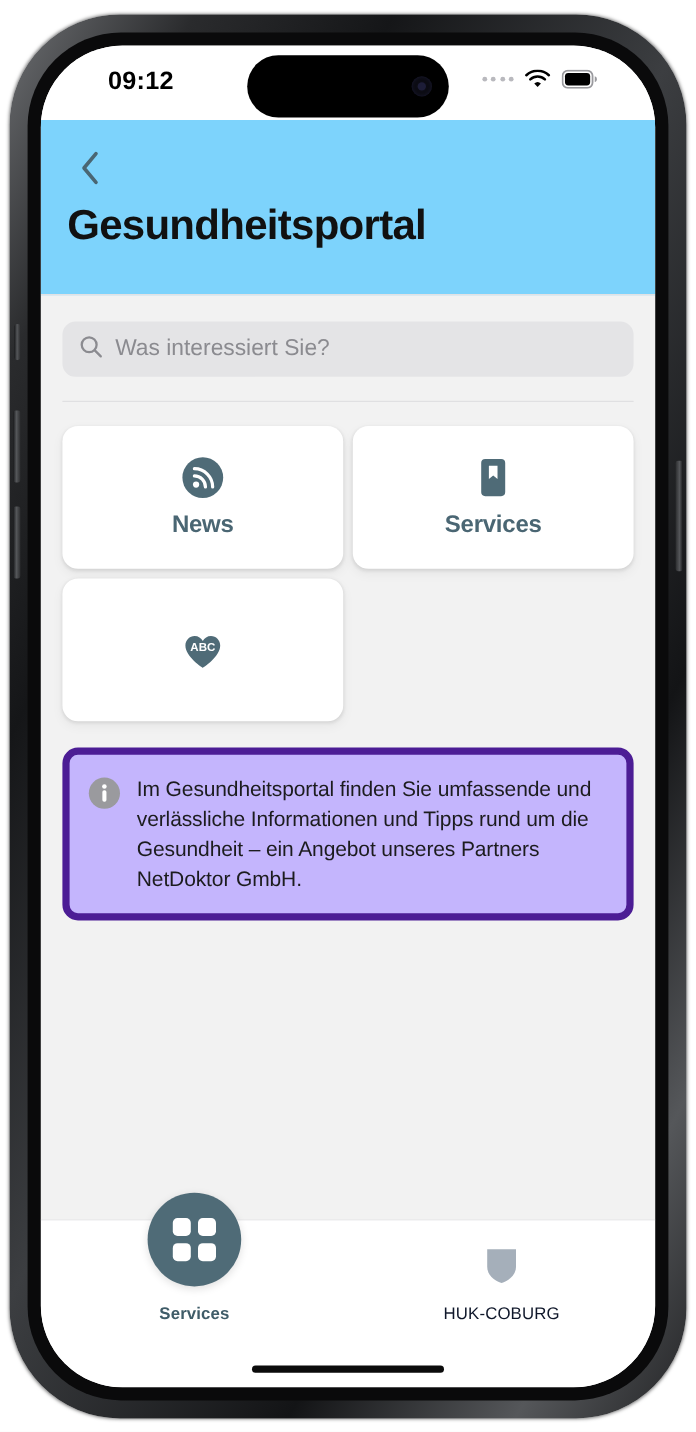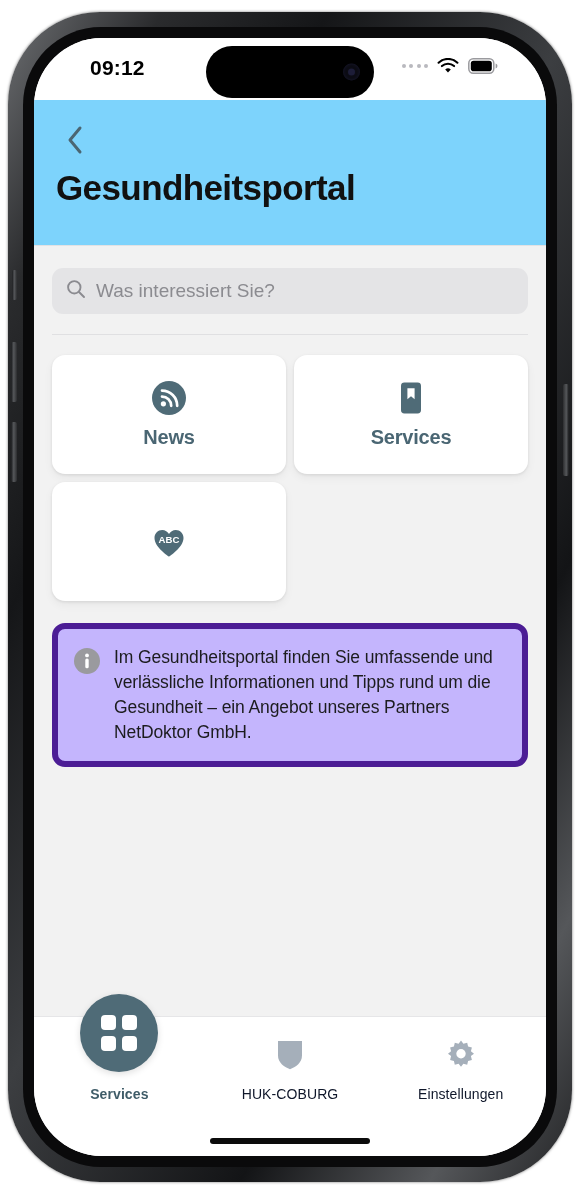--- a/index.html
+++ b/index.html
@@ -338,27 +338,18 @@
 
         <div class="tab inactive">
           <div class="tab-icon-slot">
             <svg width="30" height="34" viewBox="0 0 30 34">
               <path d="M3 3h24v14.6c0 7.4-6.6 11.8-12 13.6C9.6 29.4 3 25 3 17.6z" fill="#a5afba"></path>
             </svg>
           </div>
           <span class="tab-label">HUK-COBURG</span>
         </div>
 
-        <div class="tab inactive">
-          <div class="tab-icon-slot">
-            <svg width="34" height="34" viewBox="0 0 34 34">
-              <path d="M17 2.6l2.4 3.1 3.8-1 .9 3.8 3.8 1-1 3.8 3.1 2.4-3.1 2.4 1 3.8-3.8 1-.9 3.8-3.8-1L17 28.8l-2.4-3.1-3.8 1-.9-3.8-3.8-1 1-3.8L4 15.7l3.1-2.4-1-3.8 3.8-1 .9-3.8 3.8 1z" fill="#a5afba"></path>
-              <circle cx="17" cy="15.7" r="4.7" fill="#ffffff"></circle>
-            </svg>
-          </div>
-          <span class="tab-label">Einstellungen</span>
-        </div>
       </div>
 
       <div class="home-indicator"></div>
     </div>
   </div>
 </div>
 
 </body></html>

